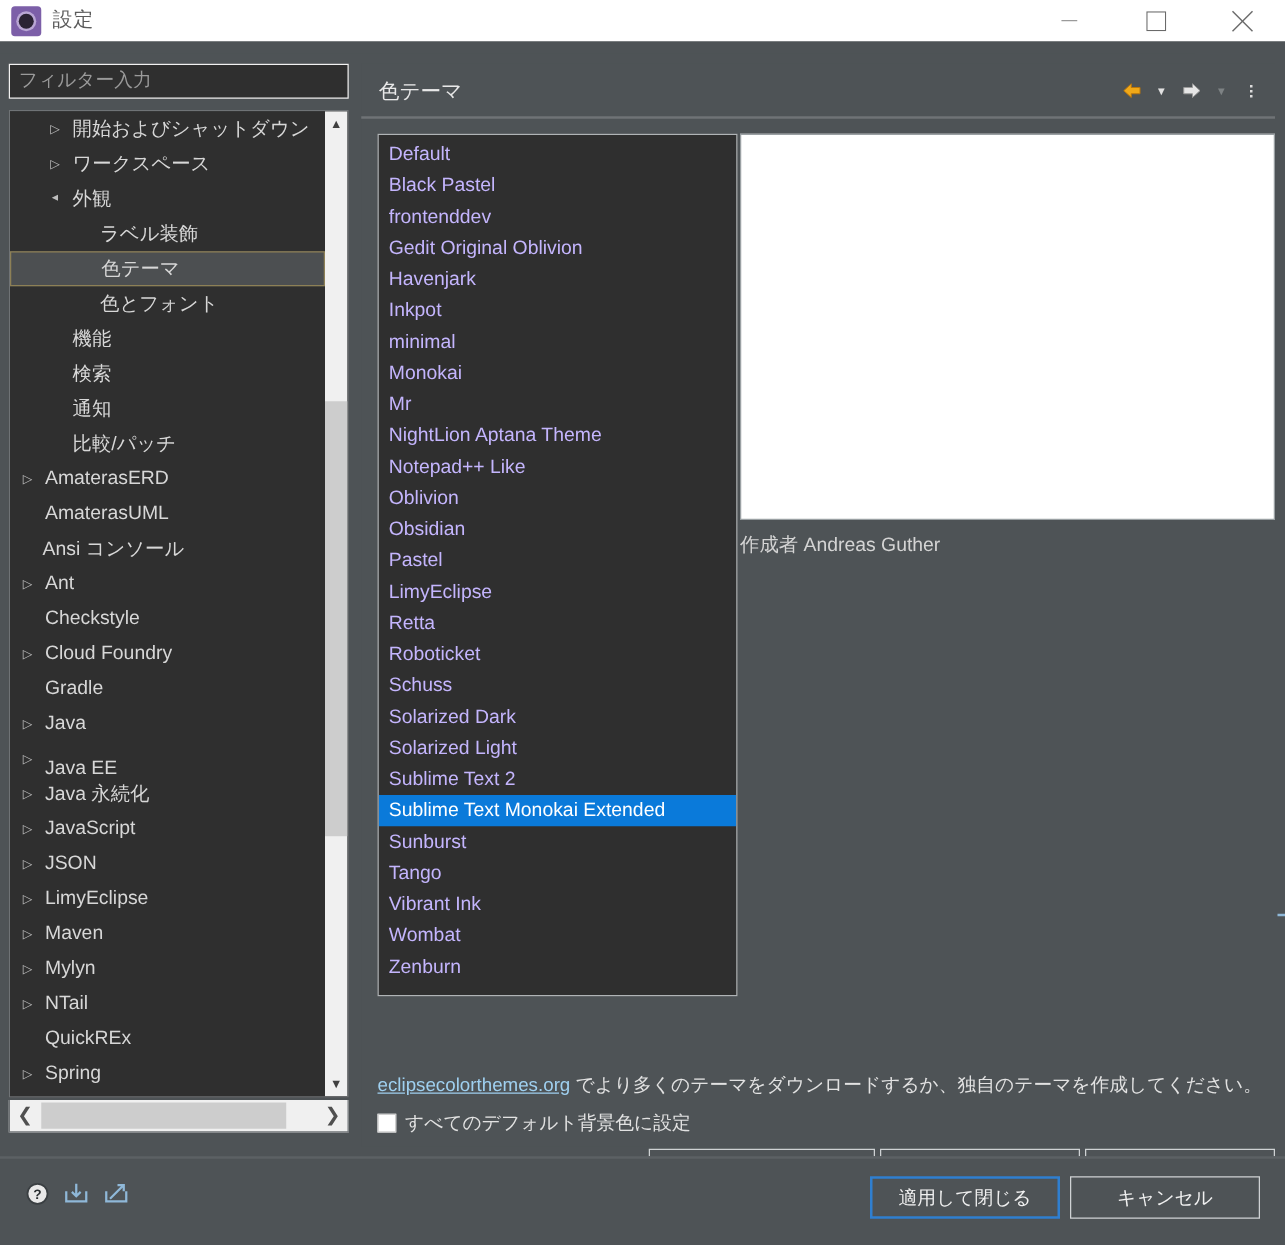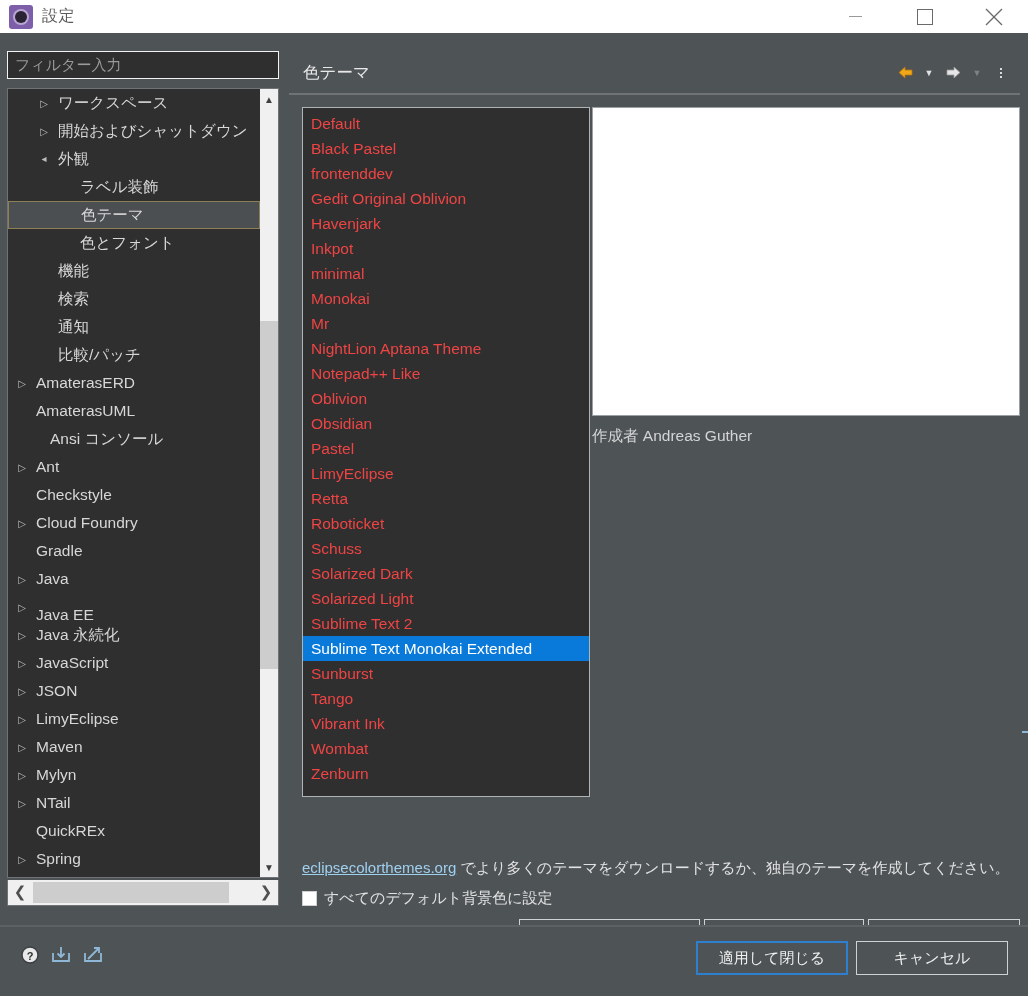--- a/index.html
+++ b/index.html
@@ -160,21 +160,21 @@
   
   .theme-list {
     position: absolute; left: 13px; top: 56px; width: 288px; height: 690px;
     background: #2f2f2f;
     border: 1px solid #b0b4b6;
     overflow: hidden;
     padding-top: 3px;
   }
   .theme-item {
     height: 25px; line-height: 25px;
-    color: #ef4444; font-size: 15.5px;
+    color: #c4b5fd; font-size: 15.5px;
     padding-left: 8px;
     white-space: nowrap;
   }
   .theme-item.selected { background: #0a7ada; color: #ffffff; }
 
   
   .preview-box {
     position: absolute; left: 303px; top: 56px; width: 428px; height: 309px;
     background: #ffffff;
     border: 1px solid #9aa0a3;
@@ -278,25 +278,25 @@
 <div class="dialog-body">
 
   <div class="left-col">
 
     <div class="filter-input">フィルター入力</div>
 
     <div class="tree-wrap">
       <div class="tree-list" id="tree-list">
           <div class="tree-item">
             <span class="twisty tw-closed" style="margin-left: 28px;"></span>
+            <span style="margin-left: 6px;">開始およびシャットダウン</span>
+          </div>
+          <div class="tree-item">
+            <span class="twisty tw-closed" style="margin-left: 28px;"></span>
             <span style="margin-left: 6px;">ワークスペース</span>
-          </div>
-          <div class="tree-item">
-            <span class="twisty tw-closed" style="margin-left: 28px;"></span>
-            <span style="margin-left: 6px;">開始およびシャットダウン</span>
           </div>
           <div class="tree-item">
             <span class="twisty tw-open" style="margin-left: 28px;"></span>
             <span style="margin-left: 6px;">外観</span>
           </div>
           <div class="tree-item">
             <span class="twisty empty" style="margin-left: 50px;"></span>
             <span style="margin-left: 6px;">ラベル装飾</span>
           </div>
           <div class="tree-item selected">
@@ -326,21 +326,21 @@
           <div class="tree-item">
             <span class="twisty tw-closed" style="margin-left: 6px;"></span>
             <span style="margin-left: 6px;">AmaterasERD</span>
           </div>
           <div class="tree-item">
             <span class="twisty empty" style="margin-left: 6px;"></span>
             <span style="margin-left: 6px;">AmaterasUML</span>
           </div>
           <div class="tree-item">
             <span class="twisty empty" style="margin-left: 6px;"></span>
-            <span style="margin-left: 20px;">Ansi コンソール</span>
+            <span style="margin-left: 4px;">Ansi コンソール</span>
           </div>
           <div class="tree-item">
             <span class="twisty tw-closed" style="margin-left: 6px;"></span>
             <span style="margin-left: 6px;">Ant</span>
           </div>
           <div class="tree-item">
             <span class="twisty empty" style="margin-left: 6px;"></span>
             <span style="margin-left: 6px;">Checkstyle</span>
           </div>
           <div class="tree-item">

